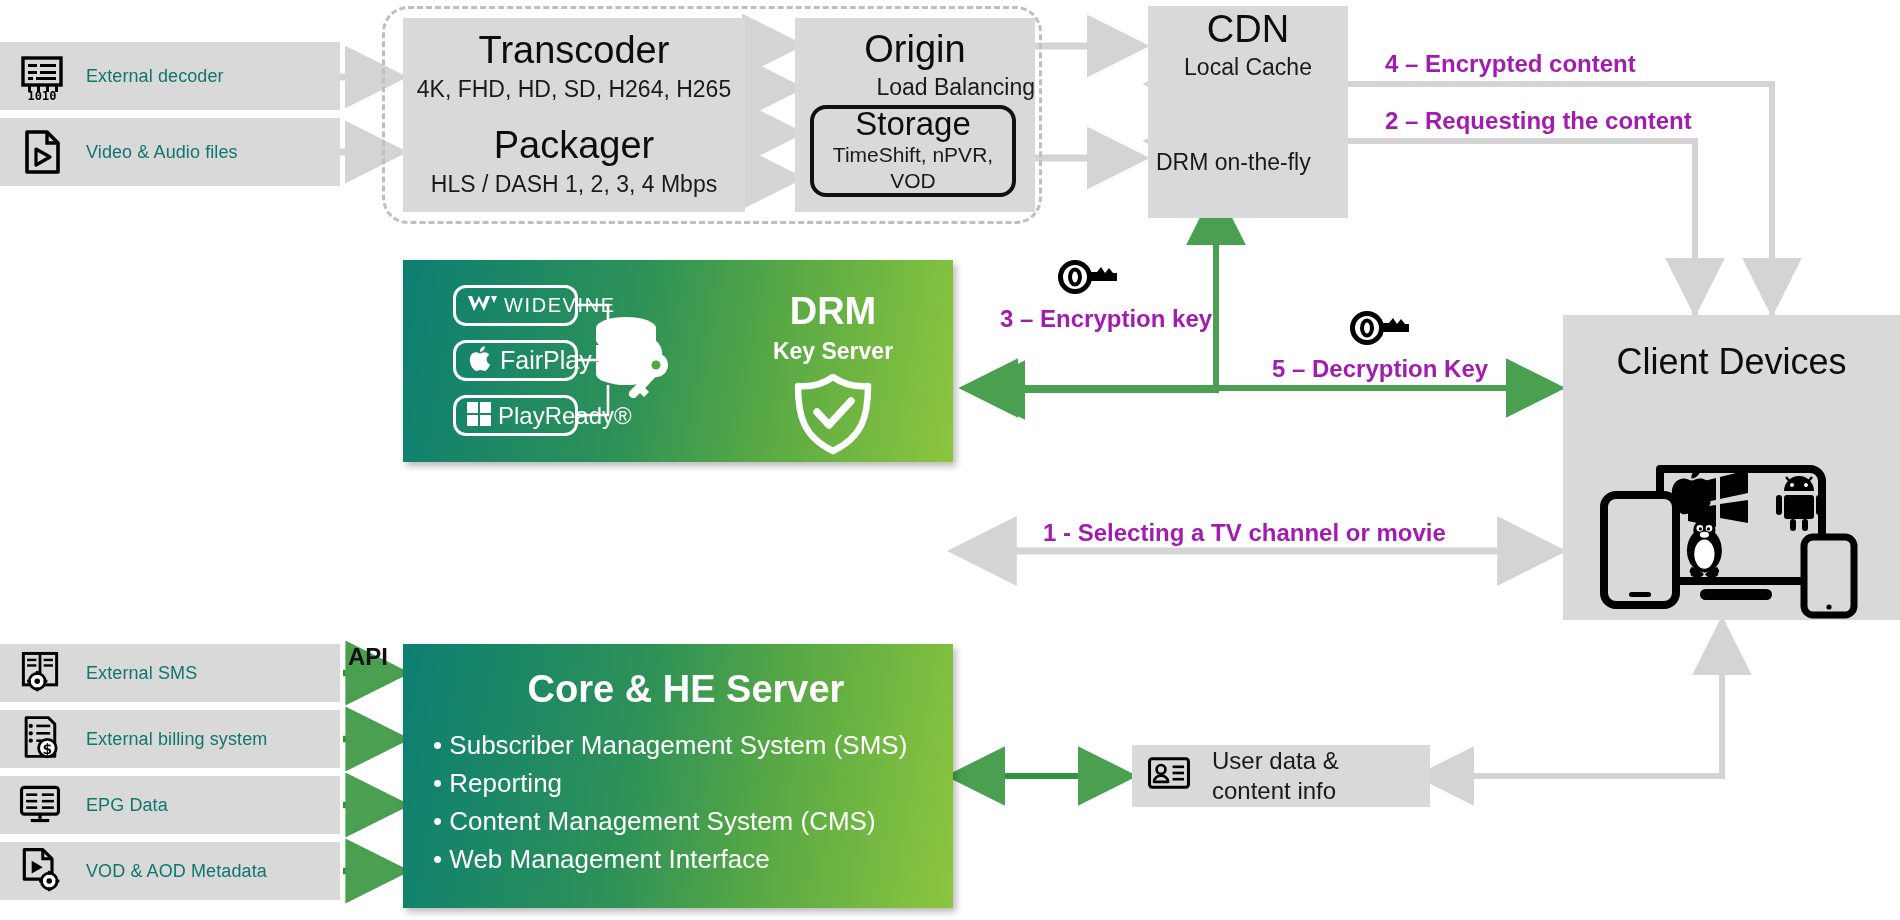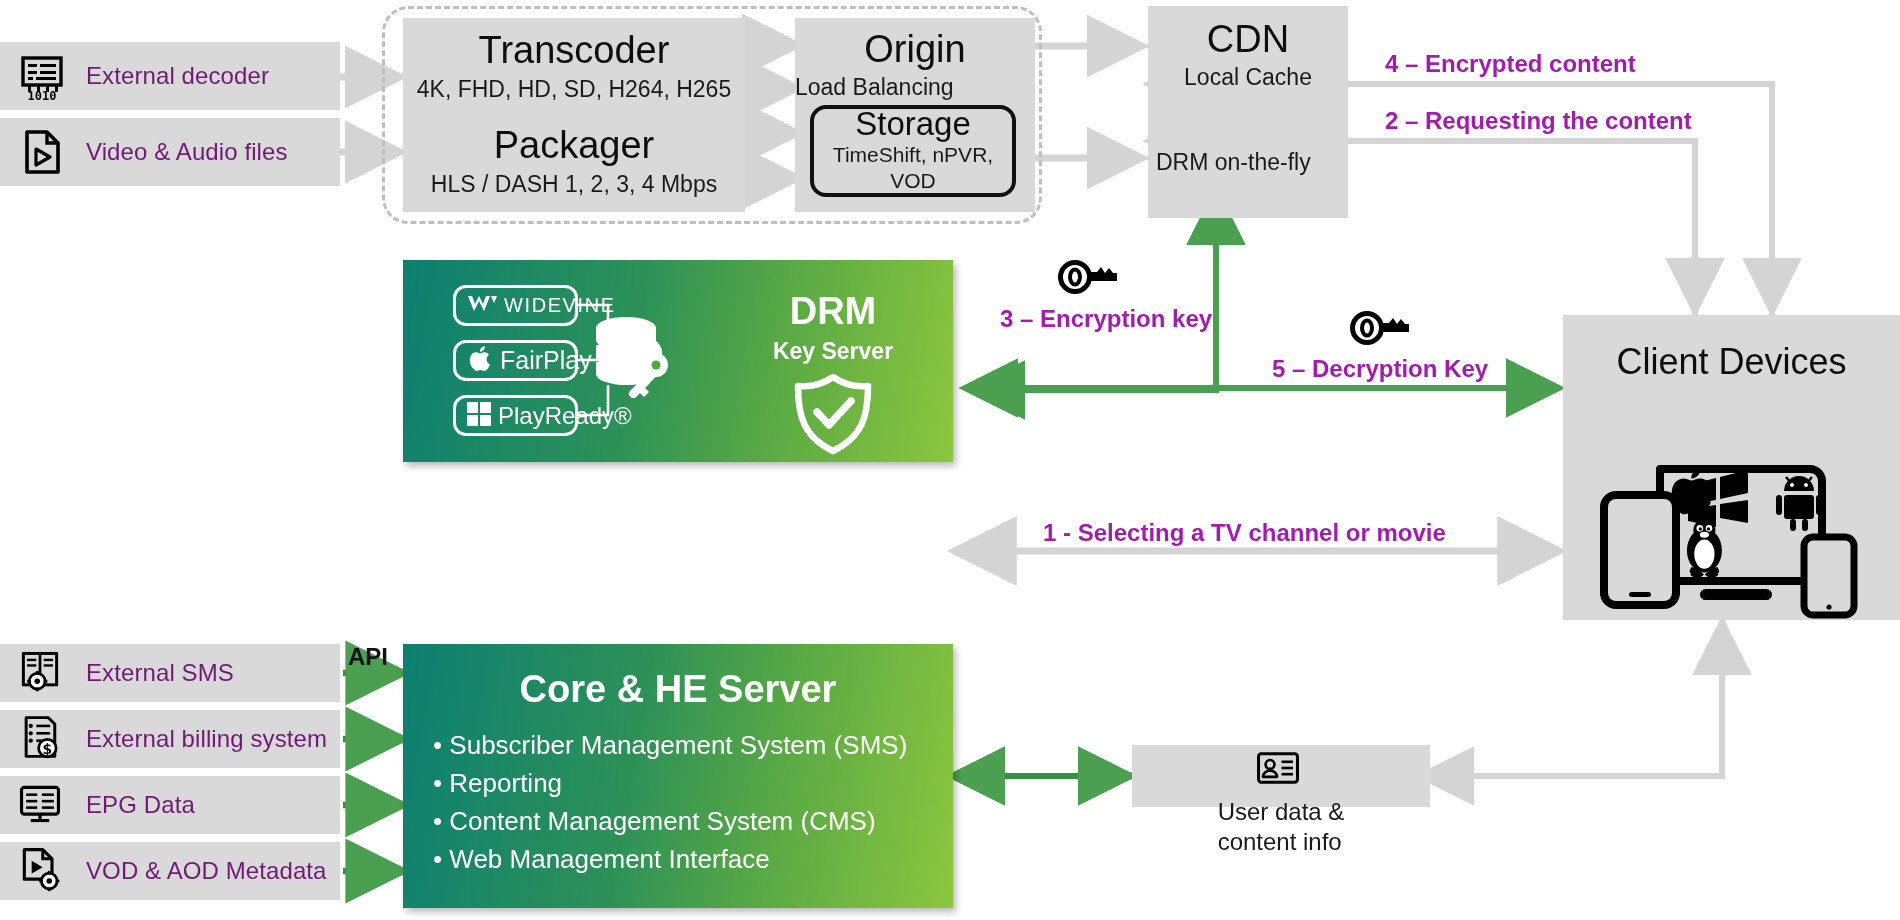--- a/index.html
+++ b/index.html
@@ -10,21 +10,21 @@
   }
   .stage{position:absolute;left:0;top:0;width:1900px;height:920px;}
 
   
   .gbox{
     position:absolute;background:#d9d9d9;box-sizing:border-box;
     display:flex;align-items:center;
   }
   .gbox.center{justify-content:center;flex-direction:column;text-align:center;}
 
-  .src-label{font-size:24px;color:#701a75;letter-spacing:.1px;}
+  .src-label{font-size:18px;color:#0f766e;letter-spacing:.1px;}
   .src-icon{width:52px;height:52px;flex:0 0 52px;margin-left:16px;margin-right:18px;display:block;}
 
   
   .dashed{
     position:absolute;border:3px dashed #bfbfbf;border-radius:26px;box-sizing:border-box;
   }
 
   .bigtitle{font-size:38px;font-weight:400;color:#0d0d0d;line-height:1.05;}
   .subtitle{font-size:23px;font-weight:400;color:#1a1a1a;line-height:1.25;}
 
@@ -203,30 +203,30 @@
     <div style="text-align:center;width:100%;">
       <div class="bigtitle" style="margin-bottom:4px;">Transcoder</div>
       <div class="subtitle" style="margin-bottom:22px;">4K, FHD, HD, SD, H264, H265</div>
       <div class="bigtitle" style="margin-bottom:4px;">Packager</div>
       <div class="subtitle">HLS / DASH 1, 2, 3, 4 Mbps</div>
     </div>
   </div>
 
   <div class="gbox" style="left:795px;top:18px;width:240px;height:194px;flex-direction:column;justify-content:flex-start;padding-top:12px;">
     <div class="bigtitle" style="width:100%;text-align:center;">Origin</div>
-    <div class="subtitle" style="width:100%;text-align:left;margin-top:3px;">Load Balancing</div>
+    <div class="subtitle" style="width:100%;text-align:right;margin-top:3px;">Load Balancing</div>
   </div>
 
   <div class="storage" style="left:810px;top:105px;width:206px;height:92px;">
     <div class="bigtitle" style="font-size:33px;">Storage</div>
     <div class="subtitle" style="font-size:21px;">TimeShift, nPVR,</div>
     <div class="subtitle" style="font-size:21px;">VOD</div>
   </div>
 
-  <div class="gbox" style="left:1148px;top:6px;width:200px;height:212px;flex-direction:column;justify-content:flex-start;padding-top:14px;">
+  <div class="gbox" style="left:1148px;top:6px;width:200px;height:212px;flex-direction:column;justify-content:flex-start;padding-top:4px;">
     <div class="bigtitle" style="width:100%;text-align:center;">CDN</div>
     <div class="subtitle" style="width:100%;text-align:center;margin-top:3px;">Local Cache</div>
     <div class="subtitle" style="width:100%;position:absolute;top:142px;left:8px;">DRM on-the-fly</div>
   </div>
 
   <div class="flowlabel" style="left:1385px;top:50px;">4 – Encrypted content</div>
   <div class="flowlabel" style="left:1385px;top:107px;">2 – Requesting the content</div>
 
   <div style="position:absolute;left:1058px;top:254px;">
     <svg width="62" height="46" viewBox="0 0 62 46">
@@ -384,28 +384,28 @@
             <line x1="43" y1="39" x2="47" y2="39"></line>
         </g>
       </svg>
     </span>
     <span class="src-label">VOD &amp; AOD Metadata</span>
   </div>
 
   <div class="apilabel" style="left:348px;top:643px;">API</div>
 
   <div class="greenpanel" style="left:403px;top:644px;width:550px;height:264px;">
-    <div class="core-title" style="position:absolute;left:0;top:24px;width:550px;">Core &amp; HE Server</div>
+    <div class="core-title" style="position:absolute;left:8px;top:24px;width:550px;">Core &amp; HE Server</div>
     <div class="core-item" style="position:absolute;left:30px;top:88px;">• Subscriber Management System (SMS)</div>
     <div class="core-item" style="position:absolute;left:30px;top:126px;">• Reporting</div>
     <div class="core-item" style="position:absolute;left:30px;top:164px;">• Content Management System (CMS)</div>
     <div class="core-item" style="position:absolute;left:30px;top:202px;">• Web Management Interface</div>
   </div>
 
-  <div class="gbox" style="left:1132px;top:745px;width:298px;height:62px;flex-direction:column;">
+  <div class="gbox" style="left:1132px;top:745px;width:298px;height:62px;">
     <span class="src-icon" style="margin-left:14px;margin-right:14px;">
       <svg viewBox="0 0 52 52" width="46" height="46">
         <rect x="4" y="10" width="44" height="32" rx="3" fill="none" stroke="#000" stroke-width="3.4"></rect>
         <circle cx="17" cy="22" r="5" fill="none" stroke="#000" stroke-width="3"></circle>
         <path d="M9,36 a8,7 0 0 1 16,0 z" fill="none" stroke="#000" stroke-width="3" stroke-linejoin="round"></path>
         <line x1="30" y1="19" x2="43" y2="19" stroke="#000" stroke-width="3"></line>
         <line x1="30" y1="26" x2="43" y2="26" stroke="#000" stroke-width="3"></line>
         <line x1="30" y1="33" x2="43" y2="33" stroke="#000" stroke-width="3"></line>
       </svg>
     </span>

